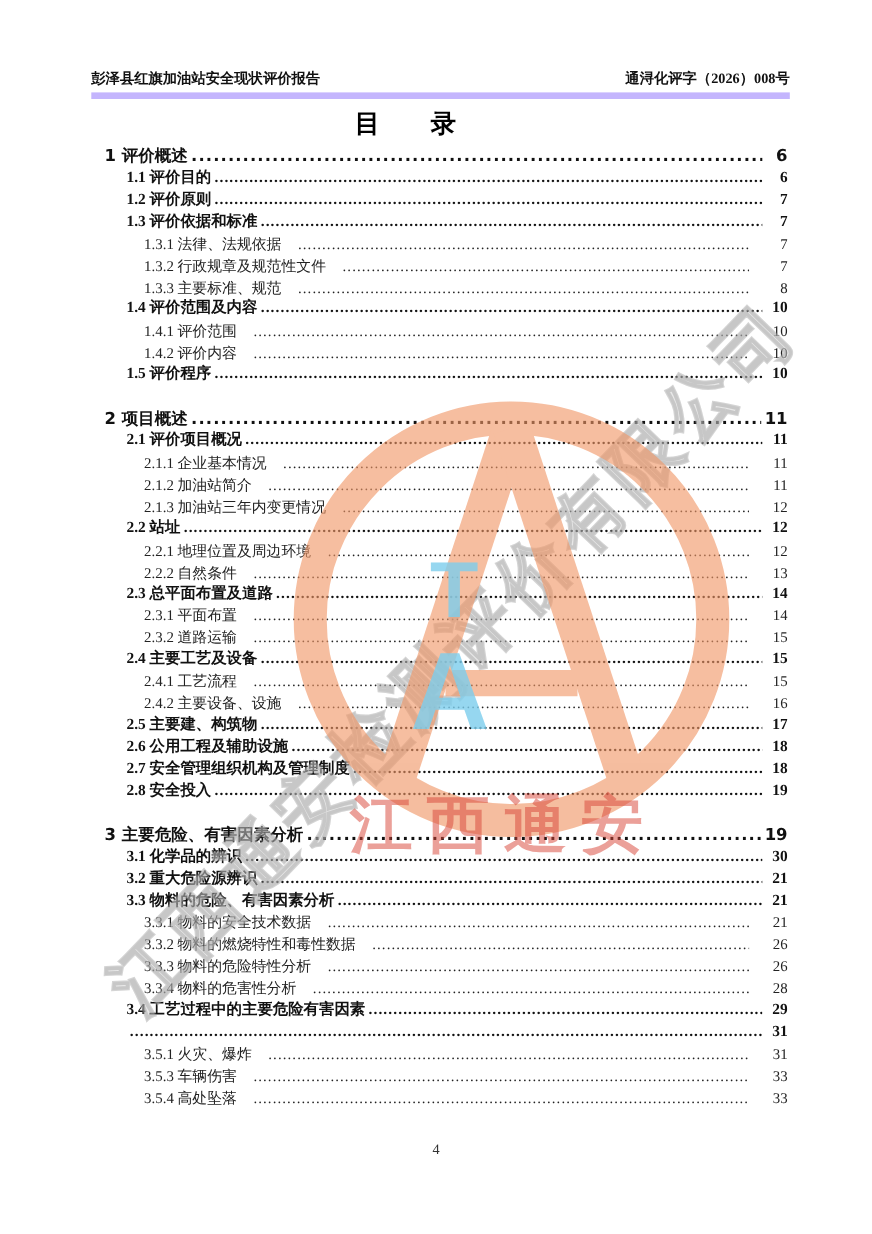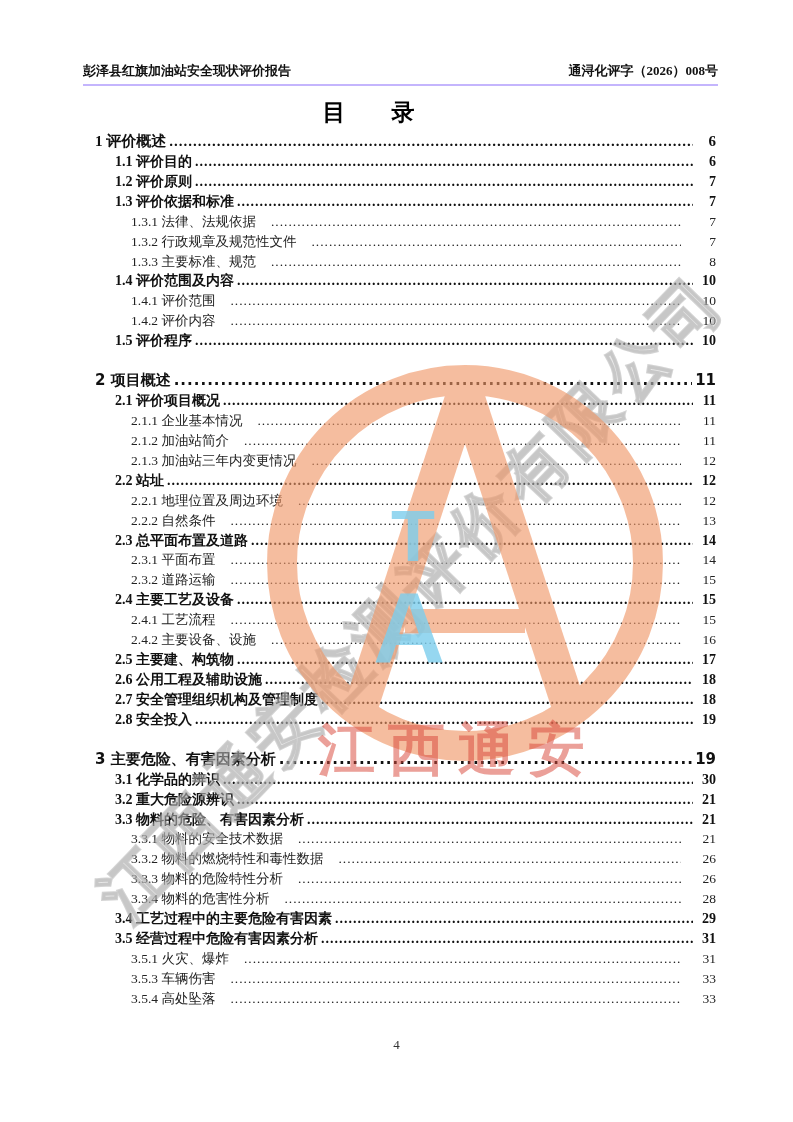--- a/index.html
+++ b/index.html
@@ -1,31 +1,31 @@
 <!DOCTYPE html>
 <html><head>
 <meta charset="utf-8">
 <style>
   html,body{margin:0;padding:0;background:#e8e8e8;}
   .page{position:relative;width:793px;height:1122px;background:#ffffff;margin:0 auto;
         overflow:hidden;font-family:"Liberation Serif","DejaVu Serif",serif;color:#111;}
   
   .hdr{position:absolute;left:83px;top:62px;width:635px;display:flex;justify-content:space-between;
-       align-items:flex-end;border-bottom:2px solid #c4b5fd;padding-bottom:4px;
+       align-items:flex-end;border-bottom:6px solid #c4b5fd;padding-bottom:4px;
        font-size:13px;font-weight:bold;white-space:nowrap;}
   
   .doc-title{position:absolute;top:97px;left:0;width:737px;text-align:center;
        font-family:"DejaVu Sans","Liberation Sans",sans-serif;
        font-size:23px;font-weight:bold;color:#000;}
   
   .toc{position:absolute;left:83px;top:132px;width:633px;}
   .toc-row{display:flex;align-items:baseline;height:19.93px;line-height:19.93px;overflow:hidden;}
   .toc-row.lv1{font-size:15px;font-weight:bold;padding-left:12px;
        font-family:"DejaVu Sans","Liberation Sans",sans-serif;margin-top:20px;}
-  .toc-row.lv1:first-child{margin-top:0;font-family:Liberation Serif, serif;}
+  .toc-row.lv1:first-child{margin-top:0;}
   .toc-row.lv2{font-size:14px;font-weight:bold;padding-left:32px;}
   .toc-row.lv3{font-size:13.5px;font-weight:normal;padding-left:48px;color:#222;gap:12px;}
   .toc-label{white-space:nowrap;}
   .toc-leader{flex:1;overflow:hidden;white-space:nowrap;margin:0 3px;letter-spacing:1px;}
   .toc-leader::after{content:"......................................................................................................................................................................................";}
   .toc-page{min-width:20px;text-align:right;white-space:nowrap;}
   
   .pgnum{position:absolute;top:1037px;left:0;width:793px;text-align:center;font-size:13px;color:#333;}
   
   .wm{position:absolute;pointer-events:none;}
@@ -235,21 +235,20 @@
         <span class="toc-label">3.3.4 物料的危害性分析</span>
         <span class="toc-leader"></span>
         <span class="toc-page">28</span>
       </div>
       <div class="toc-row lv2">
         <span class="toc-label">3.4 工艺过程中的主要危险有害因素</span>
         <span class="toc-leader"></span>
         <span class="toc-page">29</span>
       </div>
       <div class="toc-row lv2">
-        <span class="toc-label">3.5 经营过程中危险有害因素分析</span>
         <span class="toc-leader"></span>
         <span class="toc-page">31</span>
       </div>
       <div class="toc-row lv3">
         <span class="toc-label">3.5.1 火灾、爆炸</span>
         <span class="toc-leader"></span>
         <span class="toc-page">31</span>
       </div>
       <div class="toc-row lv3">
         <span class="toc-label">3.5.3 车辆伤害</span>

